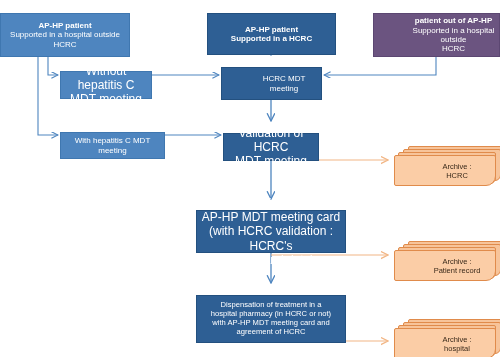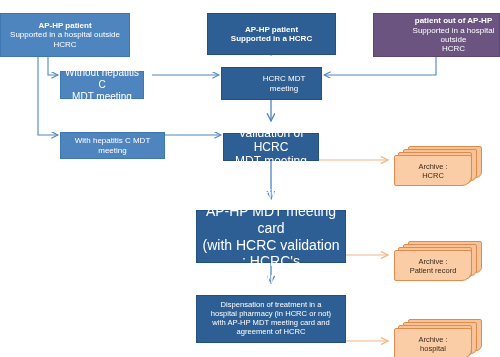--- a/index.html
+++ b/index.html
@@ -38,20 +38,21 @@
     position:absolute;
     z-index:2;
     width:86px;height:38px;
   }
   .archive .sheet{
     position:absolute;
     width:72px;height:30px;
     background:#F7C49A;
     border:1px solid #E08B4B;
     border-radius:2px 2px 6px 2px;
+    padding-left:24px;
   }
   .archive .s3{left:14px;top:0px;}
   .archive .s2{left:9px;top:3px;}
   .archive .s1{left:4px;top:6px;}
   .archive .front{
     left:0px;top:9px;
     width:76px;height:29px;
     background:#FBCDA6;
     border:1px solid #E08B4B;
     border-radius:2px 2px 10px 2px;
@@ -119,21 +120,21 @@
   </div>
 
   <div class="node purple" style="left:373px;top:3px;width:127px;height:44px;font-size:8px;padding-left:38px;">
     <div>
       <span class="b-bold">patient out of AP-HP</span>
       <span>Supported in a hospital outside</span>
       <span>HCRC</span>
     </div>
   </div>
 
-  <div class="node light-blue" style="left:60px;top:61px;width:84px;height:28px;font-size:10px;">
+  <div class="node light-blue" style="left:60px;top:61px;width:92px;height:28px;font-size:12px;">
     <div>
       <span>Without hepatitis C</span>
       <span>MDT meeting</span>
     </div>
   </div>
 
   <div class="node light-blue" style="left:60px;top:122px;width:105px;height:27px;font-size:8px;">
     <div>
       <span>With hepatitis C MDT</span>
       <span>meeting</span>
@@ -146,21 +147,21 @@
     </div>
   </div>
 
   <div class="node dark-blue" style="left:223px;top:123px;width:96px;height:28px;font-size:12px;">
     <div>
       <span>Validation of HCRC</span>
       <span>MDT meeting</span>
     </div>
   </div>
 
-  <div class="node dark-blue" style="left:196px;top:200px;width:150px;height:53px;font-size:14px;">
+  <div class="node dark-blue" style="left:196px;top:200px;width:150px;height:43px;font-size:12px;">
     <div>
       <span>Prescription +</span>
       <span>AP-HP MDT meeting card</span>
       <span>(with HCRC validation : HCRC's</span>
       <span>stamp and date)</span>
     </div>
   </div>
 
   <div class="node dark-blue" style="left:196px;top:285px;width:150px;height:48px;font-size:7.6px;">
     <div>

